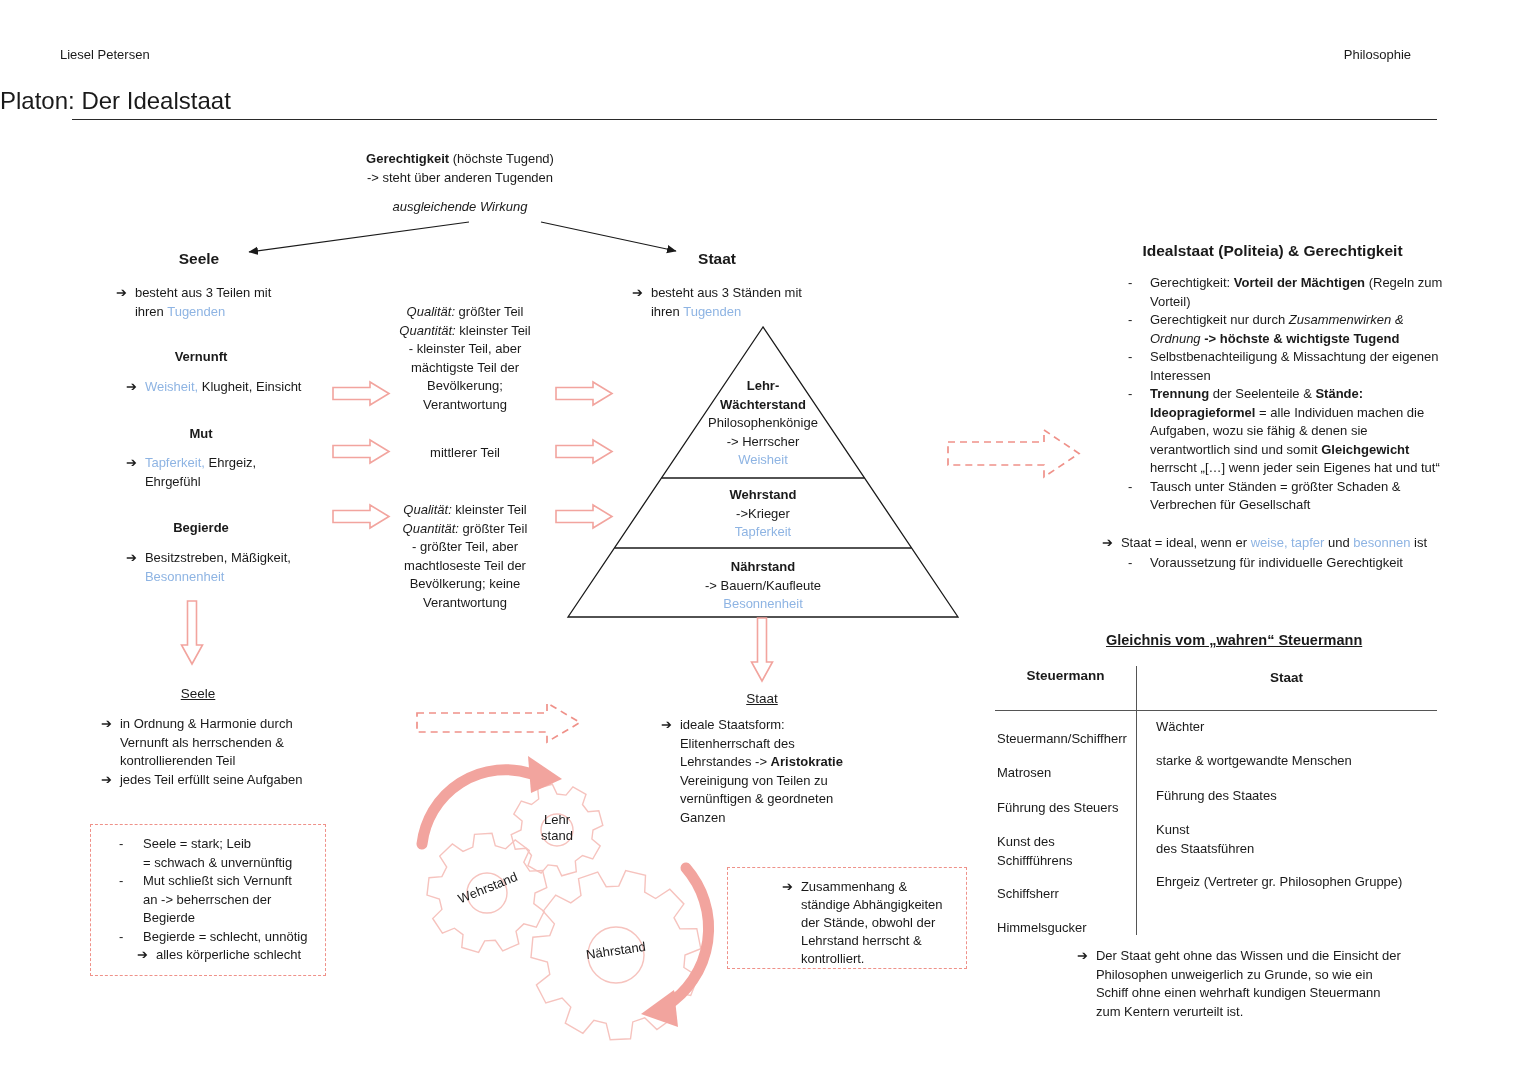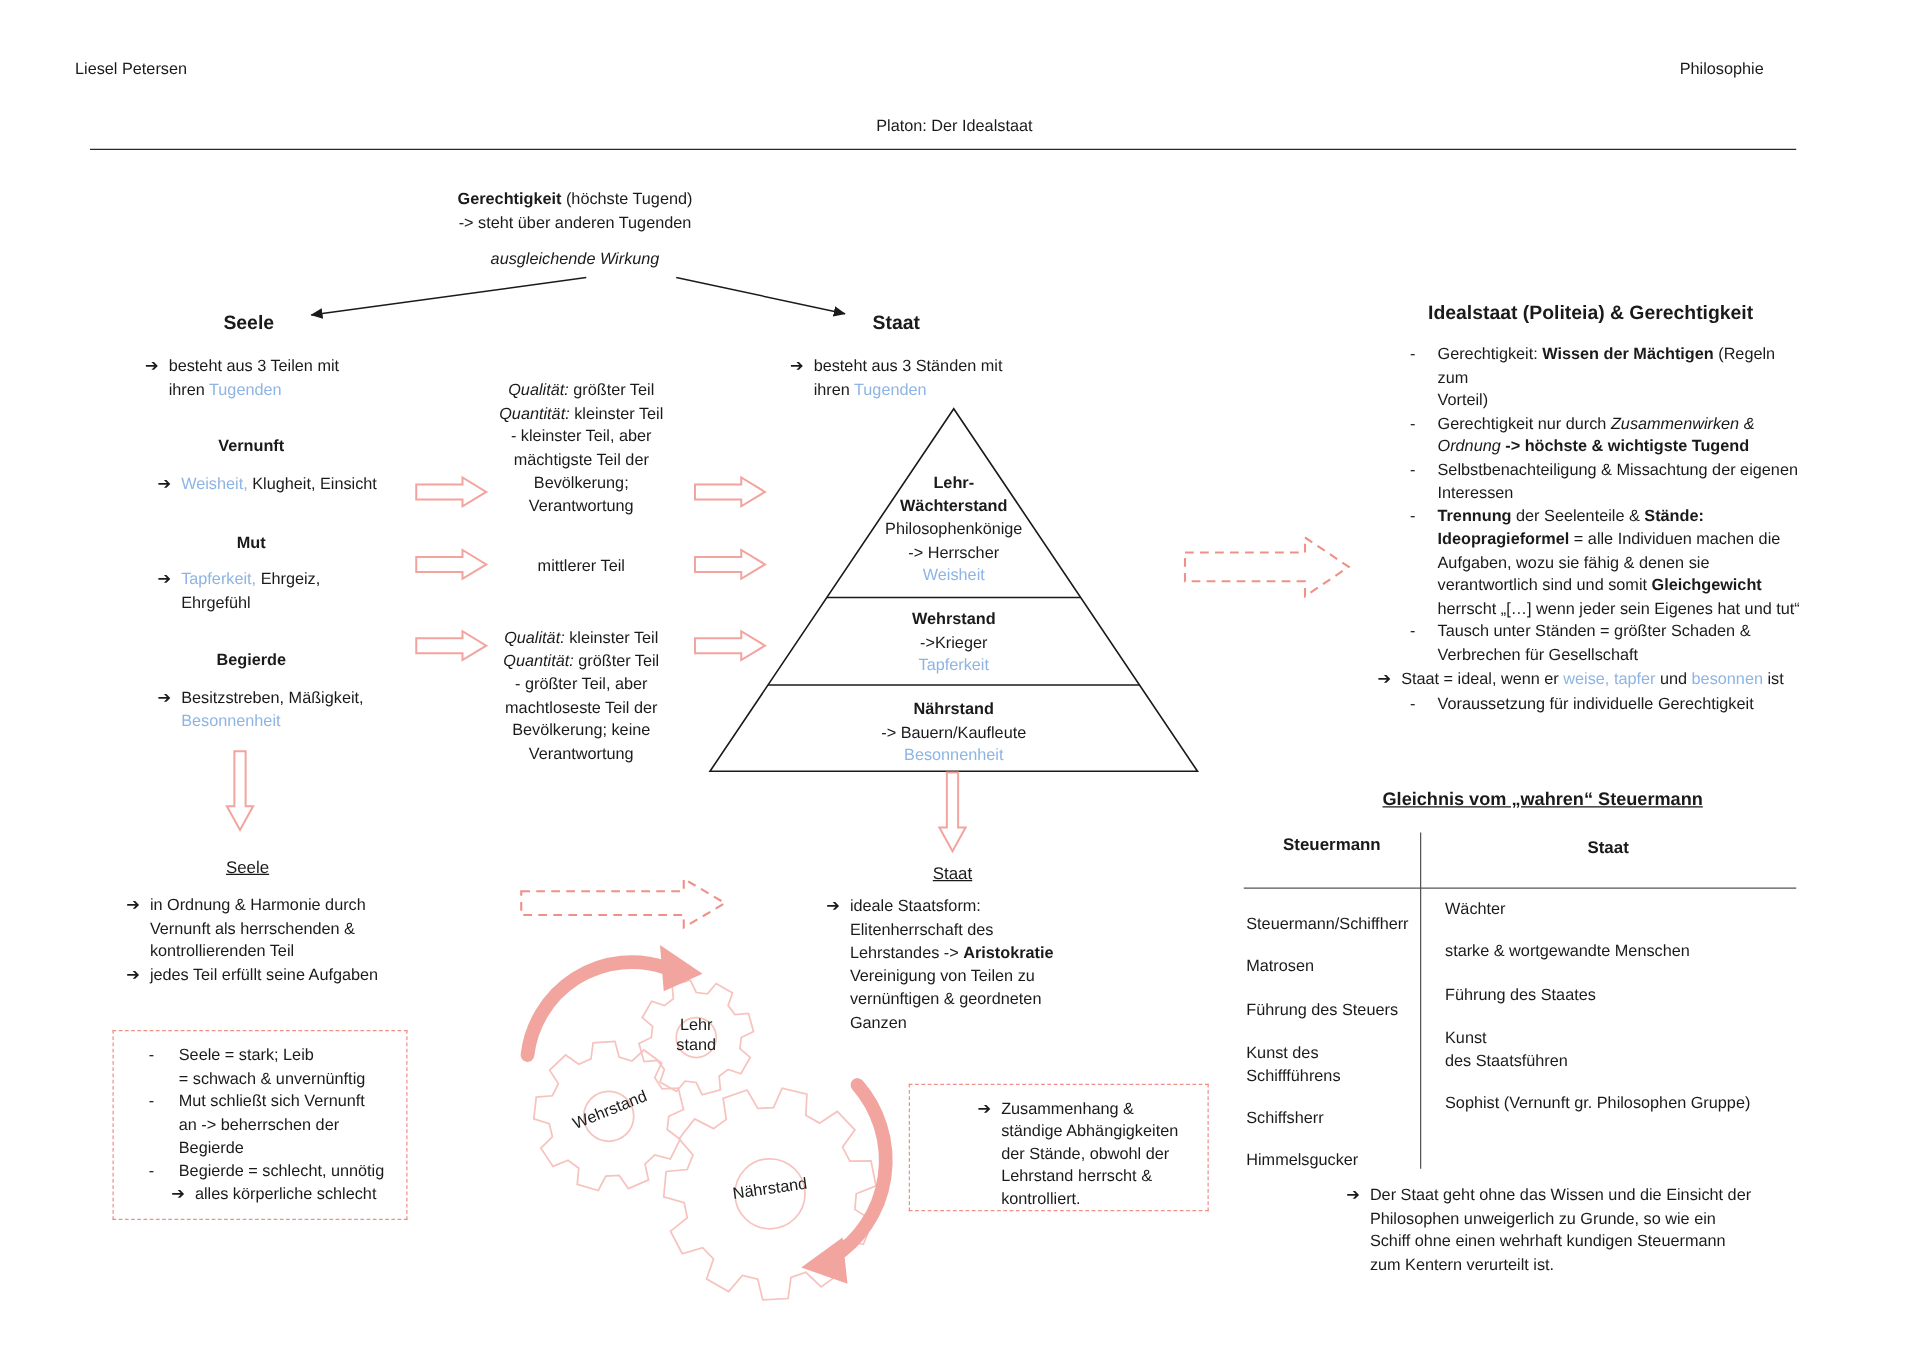--- a/index.html
+++ b/index.html
@@ -14,21 +14,21 @@
   .center{text-align:center}
   .pre{white-space:pre-line}
   .flexrow{display:flex;align-items:flex-start}
   .ab{flex:none;margin-right:8px}
   .dash{flex:none;width:22px}
   .seg-b{font-weight:700}
   .seg-i{font-style:italic}
   .seg-blue{color:#8eb4e3}
   .h1{font-weight:700;font-size:15.5px}
   .h2{font-weight:700;font-size:14.5px}
-  .pagetitle{font-size:13px;text-align:center}
+  .pagetitle{font-size:24px;text-align:left}
   .rule{border-top:1.5px solid #2a2a2a}
   .dashedbox{border:1.7px dashed #ef9189}
   .tblhead{font-weight:700;font-size:13.5px;text-align:center}
   .trow{display:flex}
   .tleft{width:141px;padding:20px 4px 0 2px}
   .tright{flex:1;padding:8px 0 0 20px}
   .rot{transform-origin:center center}
 </style>
 </head>
 <body>
@@ -221,21 +221,21 @@
 der Stände, obwohl der
 Lehrstand herrscht &amp;
 kontrolliert.</div>
   </div>
 
   <div class="abs h1 center" style="left:1105px;top:242px;width:335px">Idealstaat (Politeia) &amp; Gerechtigkeit</div>
 
   <div class="abs" style="left:1128px;top:274px;width:316px">
     <div class="flexrow">
       <span class="dash">-</span>
-      <div class="pre" style="flex:1"><span>Gerechtigkeit: </span><span class="seg-b">Wissen der Mächtigen</span><span> (Regeln zum
+      <div class="pre" style="flex:1"><span>Gerechtigkeit: </span><span class="seg-b">Vorteil der Mächtigen</span><span> (Regeln zum
 Vorteil)</span></div>
     </div>
     <div class="flexrow">
       <span class="dash">-</span>
       <div class="pre" style="flex:1"><span>Gerechtigkeit nur durch </span><span class="seg-i">Zusammenwirken &amp;
 Ordnung</span><span> </span><span class="seg-b">-&gt; höchste &amp; wichtigste Tugend</span></div>
     </div>
     <div class="flexrow">
       <span class="dash">-</span>
       <div class="pre" style="flex:1"><span>Selbstbenachteiligung &amp; Missachtung der eigenen
@@ -284,21 +284,21 @@
       <div class="tright pre">Führung des Staates</div>
     </div>
     <div class="trow" style="height:52px">
       <div class="tleft pre">Kunst des
 Schiffführens</div>
       <div class="tright pre">Kunst
 des Staatsführen</div>
     </div>
     <div class="trow" style="height:34px">
       <div class="tleft pre">Schiffsherr</div>
-      <div class="tright pre">Sophist (Vernunft gr. Philosophen Gruppe)</div>
+      <div class="tright pre">Ehrgeiz (Vertreter gr. Philosophen Gruppe)</div>
     </div>
     <div class="trow" style="height:30px">
       <div class="tleft pre">Himmelsgucker</div>
     </div>
   </div>
 
   <div class="abs flexrow" style="left:1077px;top:947px;width:352px">
     <span class="ab">➔</span>
     <div class="pre" style="flex:1">Der Staat geht ohne das Wissen und die Einsicht der
 Philosophen unweigerlich zu Grunde, so wie ein

